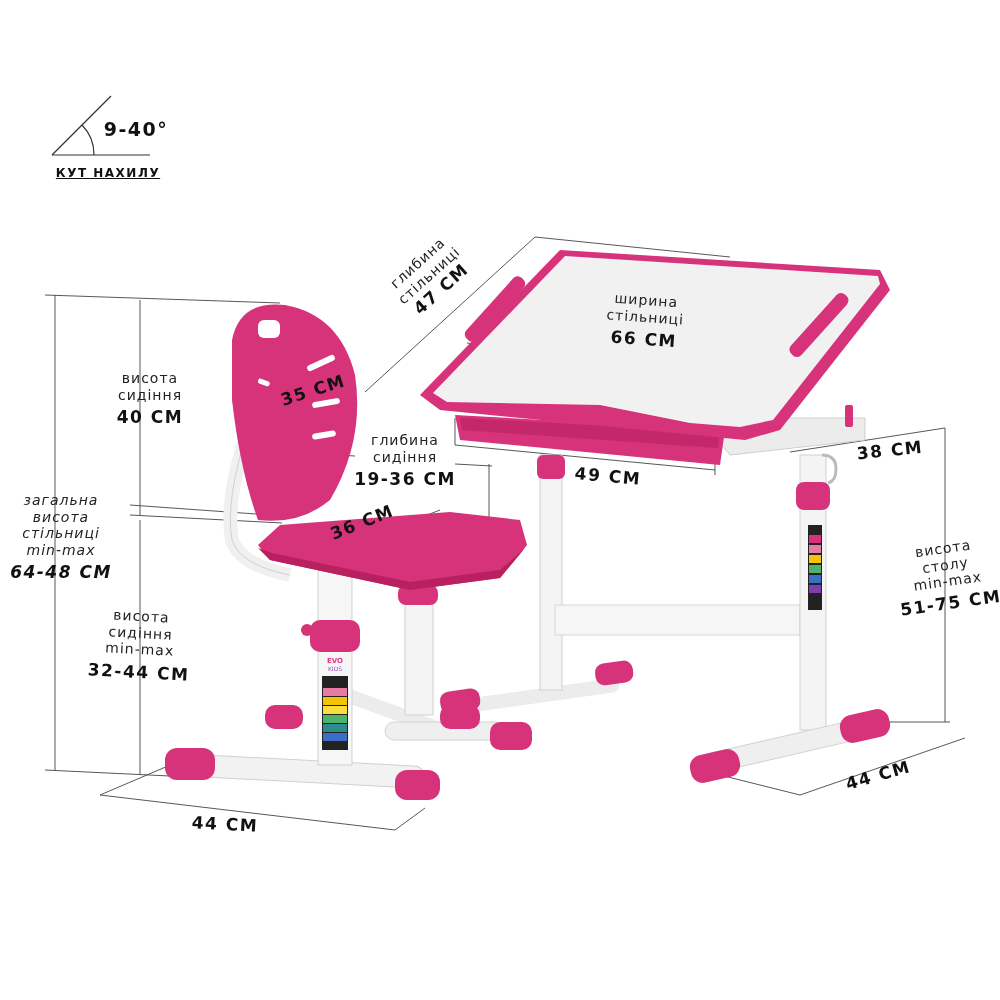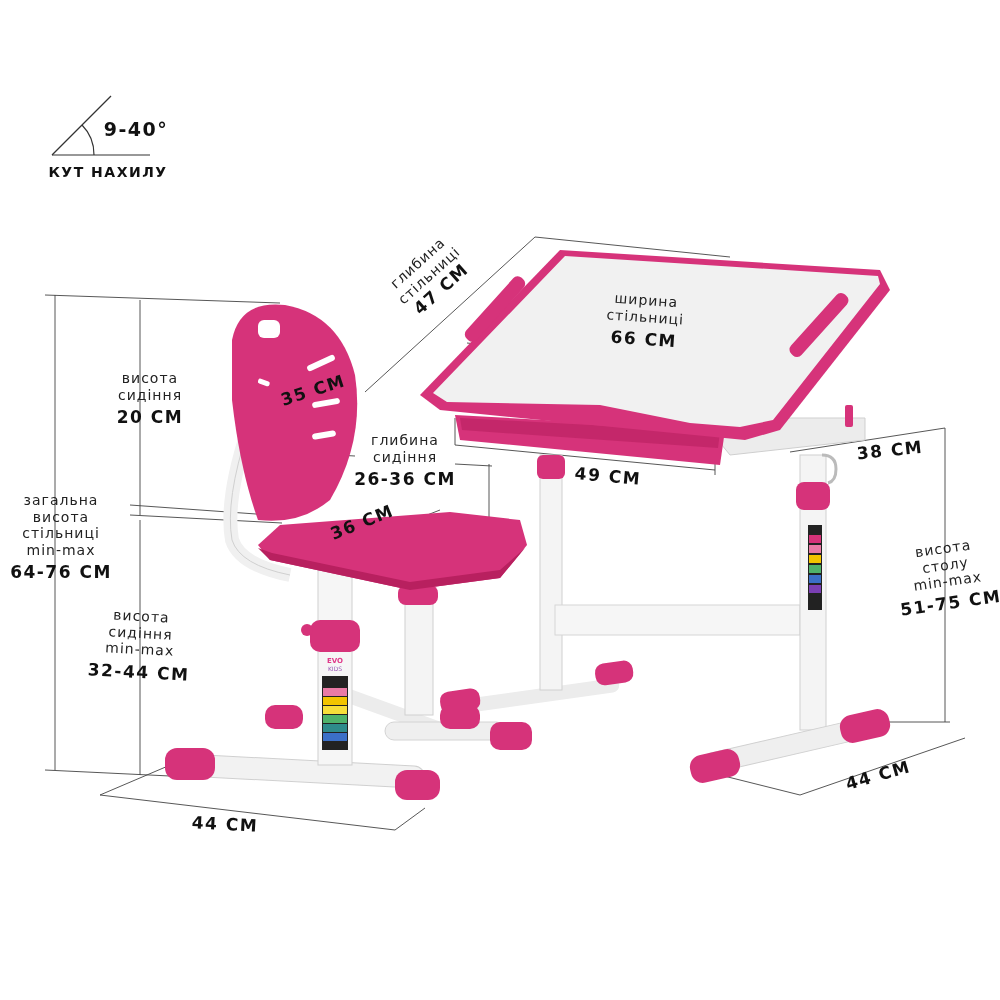--- a/index.html
+++ b/index.html
@@ -149,69 +149,69 @@
     <rect x="312" y="400" width="28" height="6" rx="3" fill="#fff" transform="rotate(-10 326 403)"></rect>
     <rect x="312" y="432" width="24" height="6" rx="3" fill="#fff" transform="rotate(-10 324 435)"></rect>
     <rect x="258" y="380" width="12" height="5" rx="2" fill="#fff" transform="rotate(20 264 382)"></rect>
   </g>
 </svg>
 
 <div class="lbl" style="left:96px; top:118px; width:80px;">
   <span class="big" style="font-size:19px;">9-40°</span>
 </div>
 <div class="lbl" style="left:48px; top:163px; width:120px;">
-  <span class="big" style="font-size:14px;">КУТ НАХИЛУ</span>
+  <span class="big" style="font-size:12px;text-decoration:underline;">КУТ НАХИЛУ</span>
 </div>
 
 <div class="lbl rot" style="left:370px; top:250px; width:120px; transform: rotate(-42deg);">
   <div class="sm">глибина</div>
   <div class="sm">стільниці</div>
   <div class="big">47 СМ</div>
 </div>
 
 <div class="lbl rot" style="left:580px; top:292px; width:130px; transform: rotate(4deg);">
   <div class="sm">ширина</div>
   <div class="sm">стільниці</div>
   <div class="big" style="margin-top:4px;">66 СМ</div>
 </div>
 
 <div class="lbl" style="left:90px; top:370px; width:120px;">
   <div class="sm">висота</div>
   <div class="sm">сидіння</div>
-  <div class="big" style="margin-top:4px;">20 СМ</div>
+  <div class="big" style="margin-top:4px;">40 СМ</div>
 </div>
 
 <div class="lbl rot" style="left:268px; top:380px; width:90px; transform: rotate(-18deg);">
   <div class="big">35 СМ</div>
 </div>
 
 <div class="lbl" style="left:345px; top:432px; width:120px;">
   <div class="sm">глибина</div>
   <div class="sm">сидіння</div>
-  <div class="big" style="margin-top:4px;">26-36 СМ</div>
+  <div class="big" style="margin-top:4px;">19-36 СМ</div>
 </div>
 
 <div class="lbl rot" style="left:568px; top:466px; width:80px; transform: rotate(5deg);">
   <div class="big">49 СМ</div>
 </div>
 
 <div class="lbl rot" style="left:850px; top:440px; width:80px; transform: rotate(-6deg);">
   <div class="big">38 СМ</div>
 </div>
 
 <div class="lbl rot" style="left:322px; top:512px; width:80px; transform: rotate(-22deg);">
   <div class="big">36 СМ</div>
 </div>
 
-<div class="lbl" style="left:0px; top:492px; width:122px;">
+<div class="lbl" style="left:0px; top:492px; width:122px;font-style:italic;">
   <div class="sm">загальна</div>
   <div class="sm">висота</div>
   <div class="sm">стільниці</div>
   <div class="sm">min-max</div>
-  <div class="big" style="margin-top:4px;">64-76 СМ</div>
+  <div class="big" style="margin-top:4px;">64-48 СМ</div>
 </div>
 
 <div class="lbl rot" style="left:80px; top:608px; width:120px; transform: rotate(3deg);">
   <div class="sm">висота</div>
   <div class="sm">сидіння</div>
   <div class="sm">min-max</div>
   <div class="big" style="margin-top:4px;">32-44 СМ</div>
 </div>
 
 <div class="lbl rot" style="left:892px; top:540px; width:110px; transform: rotate(-8deg);">

